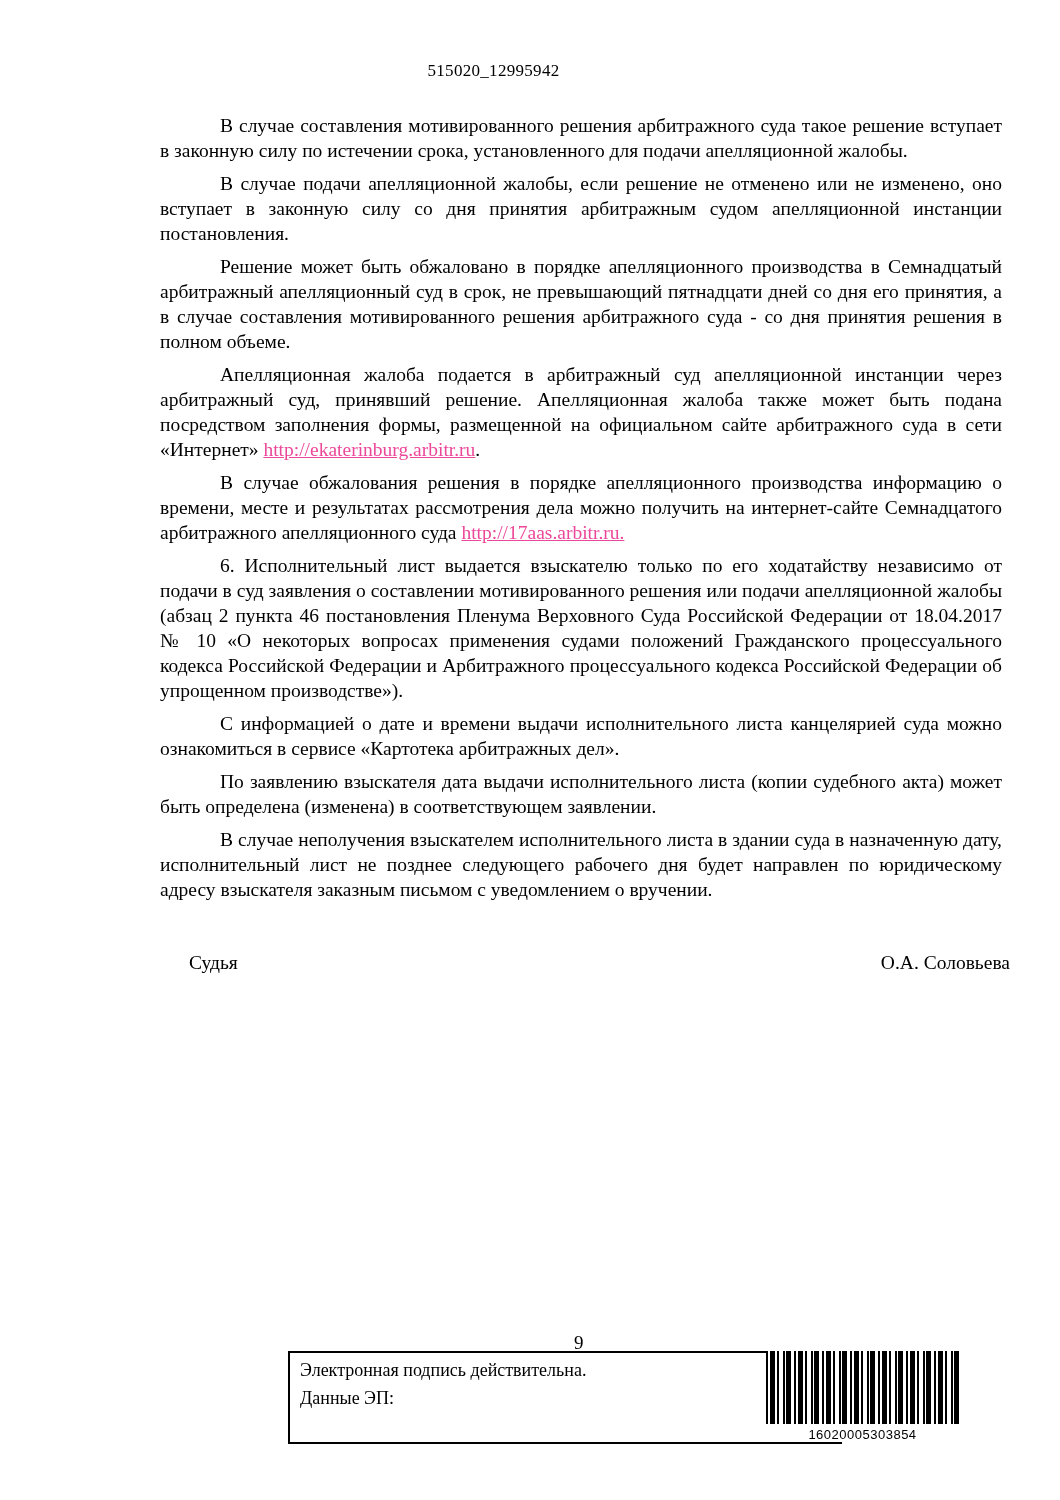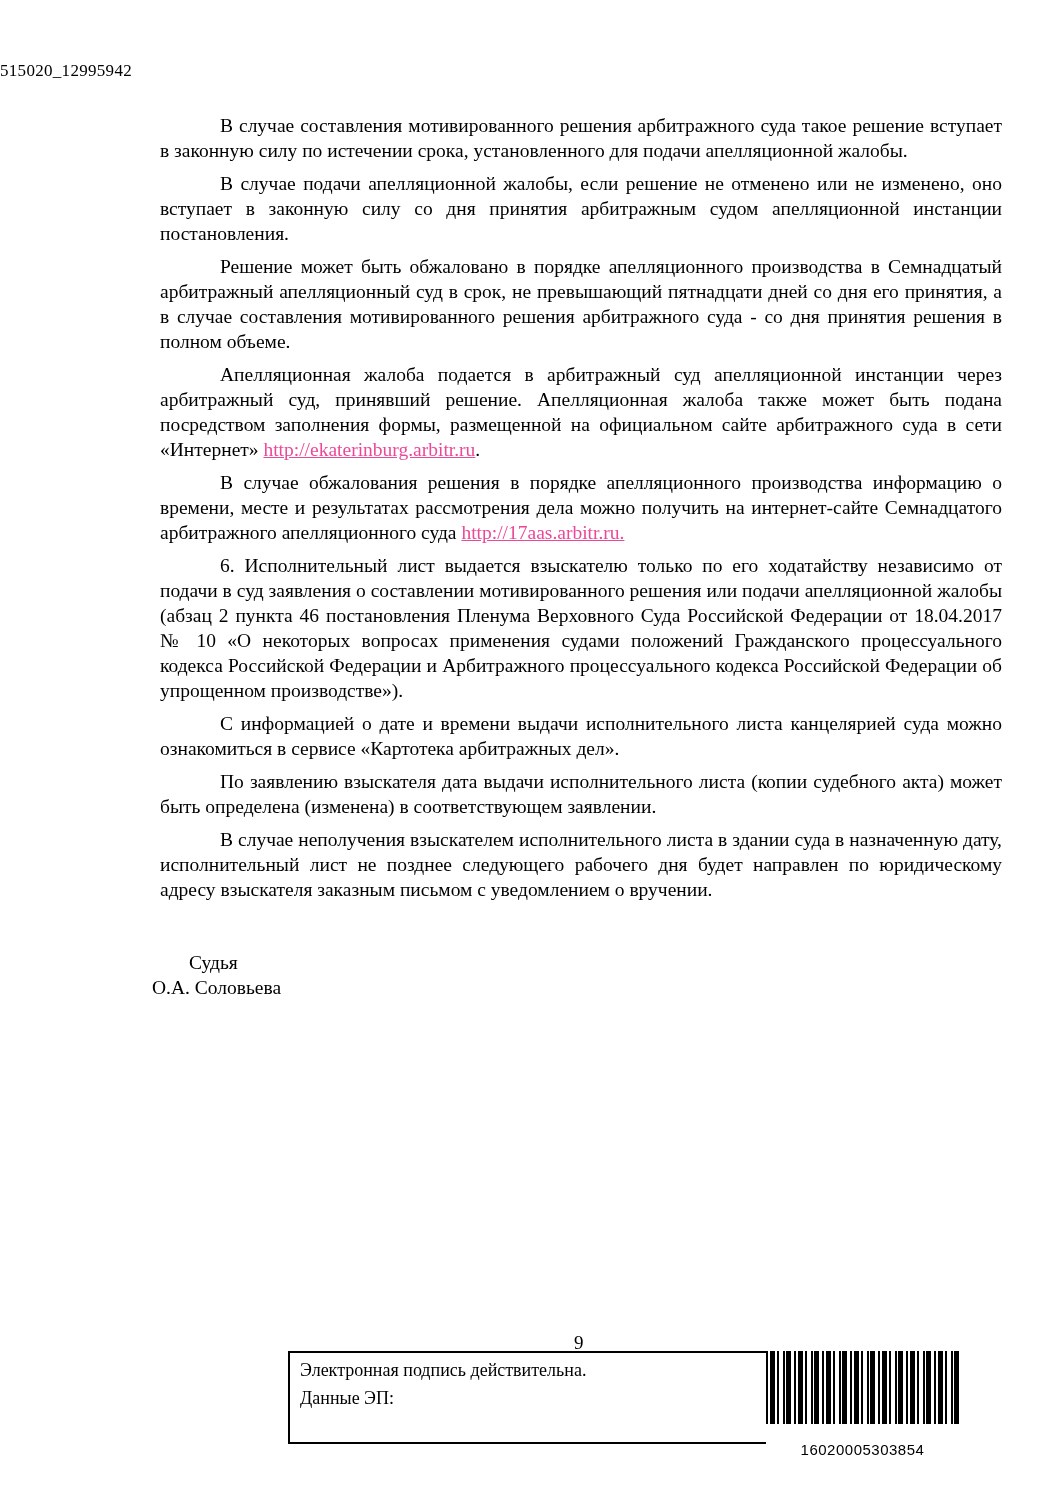--- a/index.html
+++ b/index.html
@@ -13,21 +13,21 @@
     position: relative;
     font-family: "Liberation Serif", serif;
     color: #000000;
     overflow: hidden;
   }
   .header-ref {
     position: absolute;
     top: 61px;
     left: 0;
     width: 987px;
-    text-align: left;
+    text-align: center;
     font-size: 17px;
     letter-spacing: 0.3px;
   }
   .doc {
     position: absolute;
     left: 152px;
     top: 105px;
     width: 858px;
     font-size: 19.5px;
     line-height: 25px;
@@ -40,21 +40,20 @@
   .doc a.link {
     color: #ec4899;
     text-decoration: underline;
     cursor: pointer;
   }
   .signature-row {
     margin-top: 48px;
     display: flex;
     justify-content: space-between;
     text-align: left;
-    flex-direction: column;
   }
   .signature-role { margin-left: 37px; }
   .page-num {
     position: absolute;
     left: 574px;
     top: 1332px;
     font-size: 19px;
     z-index: 3;
   }
   .stamp-box {
@@ -98,23 +97,23 @@
       to right,
       #000 0 2px,  #fff 2px 4px,
       #000 4px 9px, #fff 9px 11px,
       #000 11px 13px, #fff 13px 17px,
       #000 17px 19px, #fff 19px 20px,
       #000 20px 25px, #fff 25px 28px
     );
   }
   .barcode-num {
     font-family: "Liberation Sans", sans-serif;
-    font-size: 15px;
+    font-size: 13px;
     text-align: center;
-    margin-top: 17px;
+    margin-top: 3px;
     letter-spacing: 0.5px;
   }
 </style>
 </head>
 <body>
 
 <div class="header-ref">515020_12995942</div>
 
 <div class="doc">
   <p>В случае составления мотивированного решения арбитражного суда такое решение вступает в законную силу по истечении срока, установленного для подачи апелляционной жалобы.</p>

